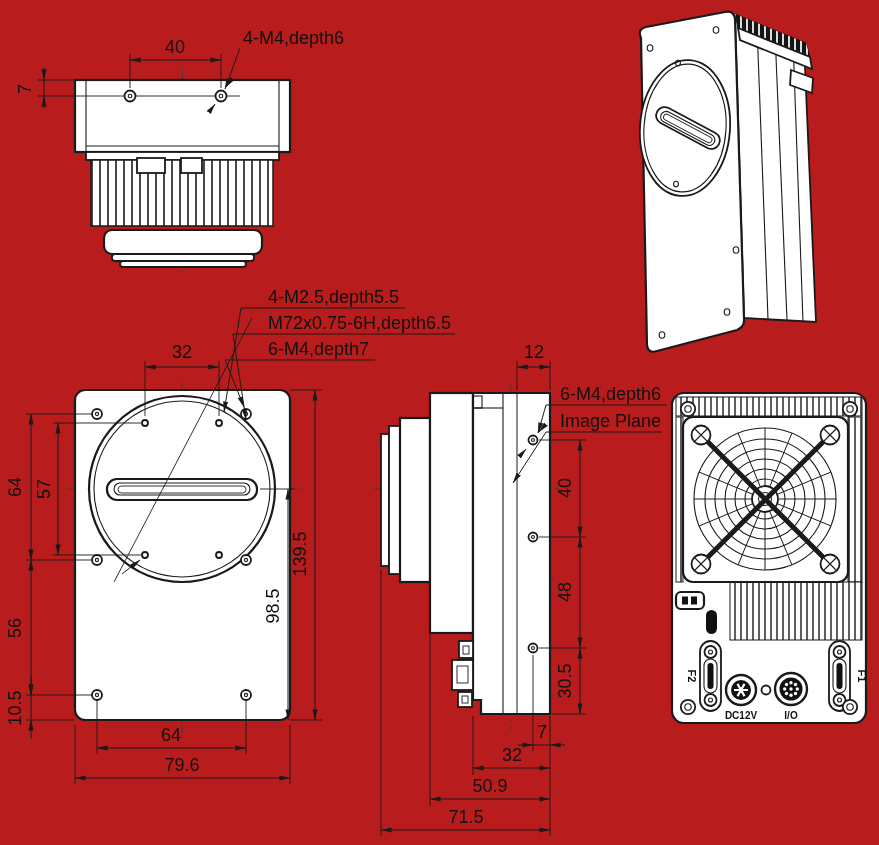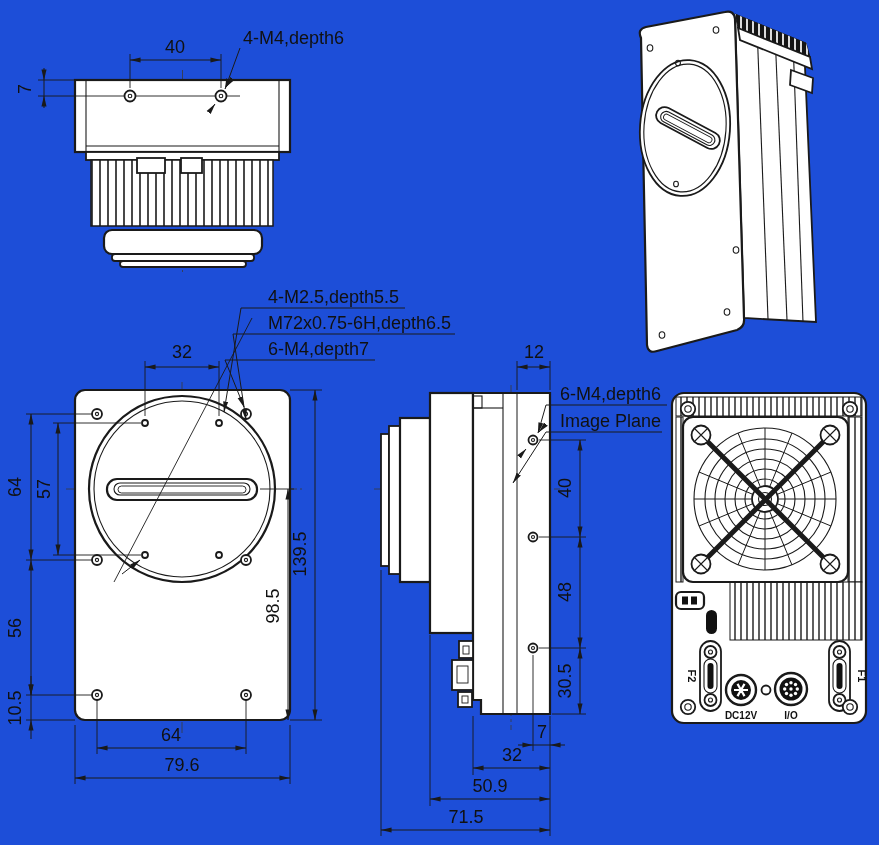--- a/index.html
+++ b/index.html
@@ -1,16 +1,16 @@
 <!DOCTYPE html>
 <html><head>
 <meta charset="utf-8">
 <style>
   html,body{margin:0;padding:0;background:#fff}
-  .stage{position:relative;width:879px;height:845px;background:#1d4ed8;overflow:hidden}
+  .stage{position:relative;width:879px;height:845px;background:#b91c1c;overflow:hidden}
   svg{display:block}
   .o{fill:#fff;stroke:#1a1a1a;stroke-width:1.8}
   .o2{fill:#fff;stroke:#1a1a1a;stroke-width:2.2}
   .t{fill:none;stroke:#1a1a1a;stroke-width:1.1}
   .d{fill:none;stroke:#1a1a1a;stroke-width:1}
   .e{fill:none;stroke:#1a1a1a;stroke-width:0.9}
   .cl{fill:none;stroke:#3a3a3a;stroke-width:0.8;stroke-dasharray:11 3 3 3}
   .dk{fill:#151515;stroke:#1a1a1a;stroke-width:1}
   text{font-family:"Liberation Sans","DejaVu Sans",sans-serif;fill:#111}
   .dtx{font-size:18px}

